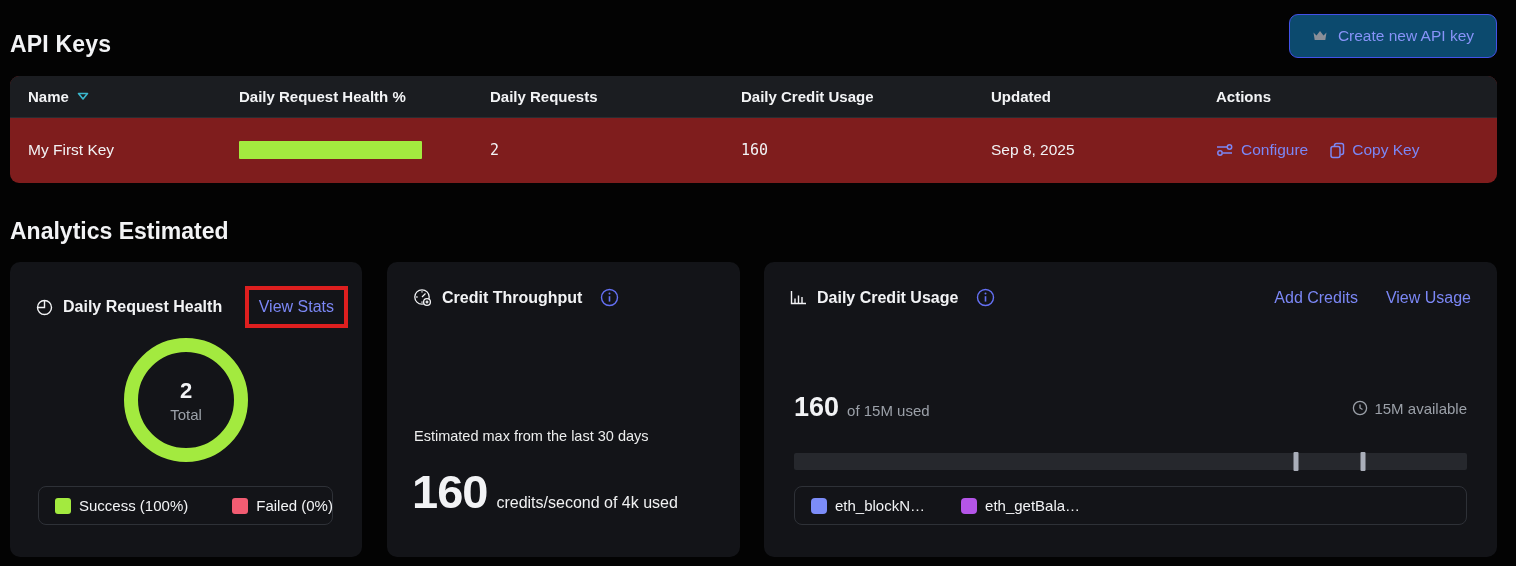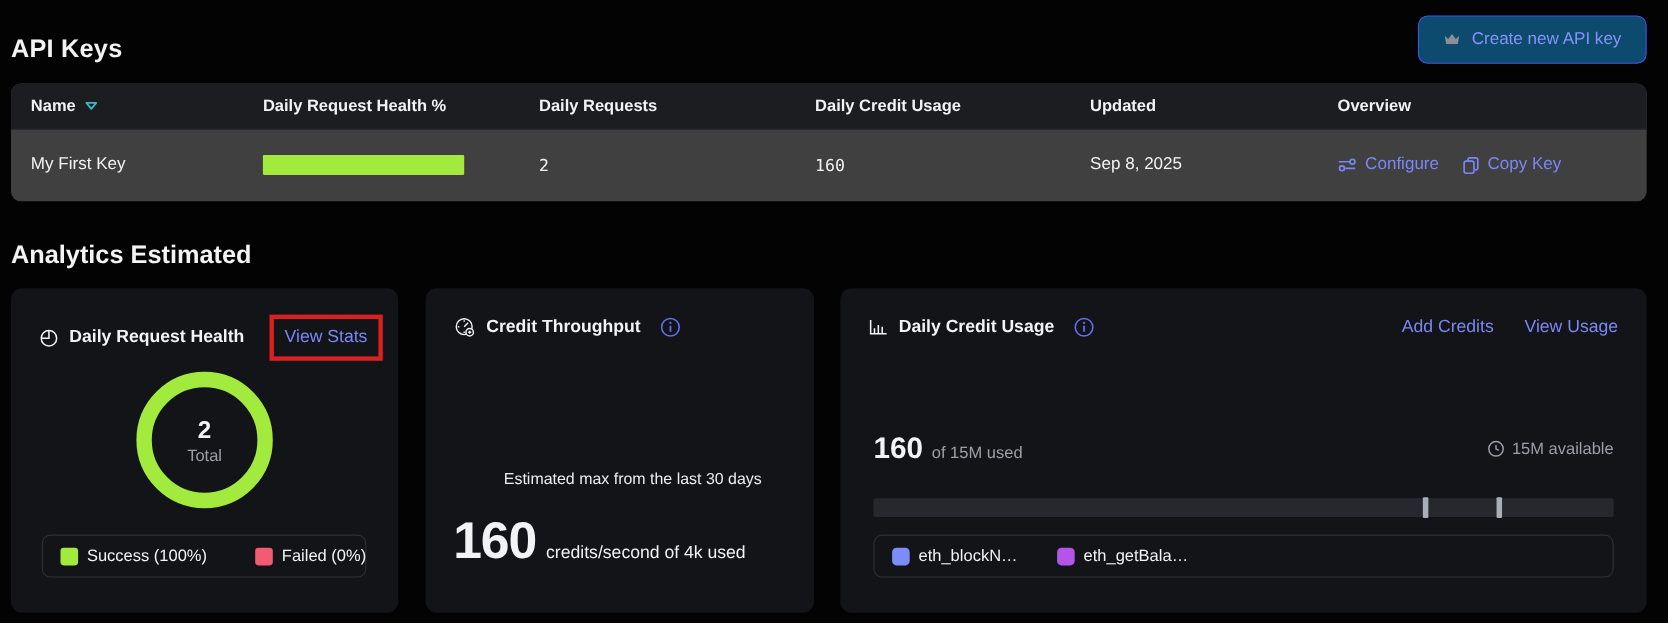--- a/index.html
+++ b/index.html
@@ -10,21 +10,21 @@
 
   
   .top-bar { position:absolute; top:0; left:10px; right:19px; height:62px; }
   .h1 { position:absolute; left:0; top:31px; font-size:23px; font-weight:700; letter-spacing:.2px; }
   .create-btn { position:absolute; right:0; top:14px; height:44px; padding:0 22px;
     display:flex; align-items:center; gap:10px; background:#0c4a6e;
     border:1px solid #4352e8; border-radius:9px; color:#8793f8; font-size:15.5px; cursor:pointer; }
 
   
   .table { position:absolute; top:76px; left:10px; width:1487px; height:107px;
-    background:#404040; border-radius:9px; overflow:hidden; }
+    background:#7f1d1d; border-radius:9px; overflow:hidden; }
   .t-row { display:grid; grid-template-columns:211px 251px 251px 250px 225px auto;
     align-items:center; padding-left:18px; }
   .t-head { height:42px; background:#1b1d21; font-size:15px; font-weight:600;
     border-bottom:1px solid #2a2d32; }
   .t-body { height:64px; font-size:15.5px; }
   .th-name { display:flex; align-items:center; gap:8px; }
   .mono { font-family:"DejaVu Sans Mono", monospace; font-size:15px; }
   .health-track { width:183px; height:18px; }
   .health-fill { height:100%; border-radius:1px; }
   .actions { display:flex; align-items:center; gap:22px; }
@@ -53,21 +53,21 @@
   .donut-label { font-size:15px; color:#9ba0a8; margin-top:2px; }
 
   .legend-box { position:absolute; bottom:32px; left:28px; right:29px; height:39px;
     border:1px solid #2e3137; border-radius:8px; display:flex; align-items:center;
     gap:44px; padding:0 16px; font-size:15px; }
   .legend-item { display:flex; align-items:center; gap:8px; white-space:nowrap; }
   .swatch { width:16px; height:16px; border-radius:3px; flex:0 0 auto; }
   .swatch.r4 { border-radius:4px; }
 
   
-  .tp-sub { position:absolute; left:27px; top:166px; font-size:14.5px; color:#eceded;margin-left:44px; }
+  .tp-sub { position:absolute; left:27px; top:166px; font-size:14.5px; color:#eceded; }
   .tp-value-row { position:absolute; left:25px; top:196px; display:flex; align-items:baseline; gap:9px; }
   .tp-big { font-size:47px; font-weight:800; letter-spacing:-1px; }
   .tp-unit { font-size:16px; color:#f0f1f2;margin-top:36px; }
 
   
   .usage-row { position:absolute; left:30px; right:30px; top:130px;
     display:flex; align-items:baseline; }
   .usage-big { font-size:27px; font-weight:700; }
   .usage-sub { font-size:15px; color:#9ba0a8; margin-left:8px; }
   .usage-avail { margin-left:auto; display:flex; align-items:center; gap:6px;
@@ -104,21 +104,21 @@
         <span class="icon">
           <svg width="12" height="9" viewBox="0 0 12 9">
               <path d="M1.5 1.5 H10.5 L6 7 Z" fill="none" stroke="#3ab6cc" stroke-width="1.6" stroke-linejoin="round"></path>
             </svg>
         </span>
       </div>
       <div>Daily Request Health %</div>
       <div>Daily Requests</div>
       <div>Daily Credit Usage</div>
       <div>Updated</div>
-      <div>Overview</div>
+      <div>Actions</div>
     </div>
     <div class="t-row t-body">
       <div>My First Key</div>
       <div>
         <div class="health-track">
           <div class="health-fill" style="background-color: rgb(163, 234, 63); width: 100%;"></div>
         </div>
       </div>
       <div class="mono">2</div>
       <div class="mono">160</div>

